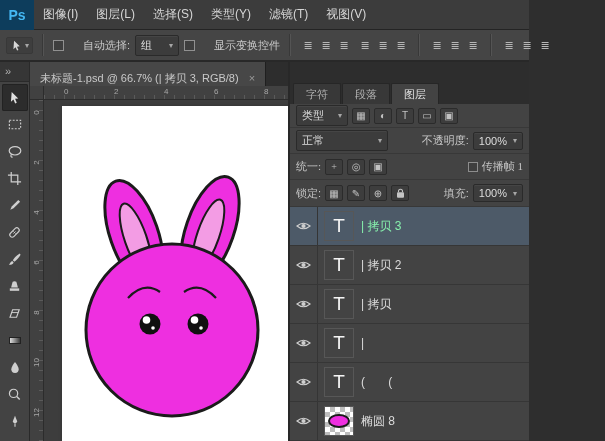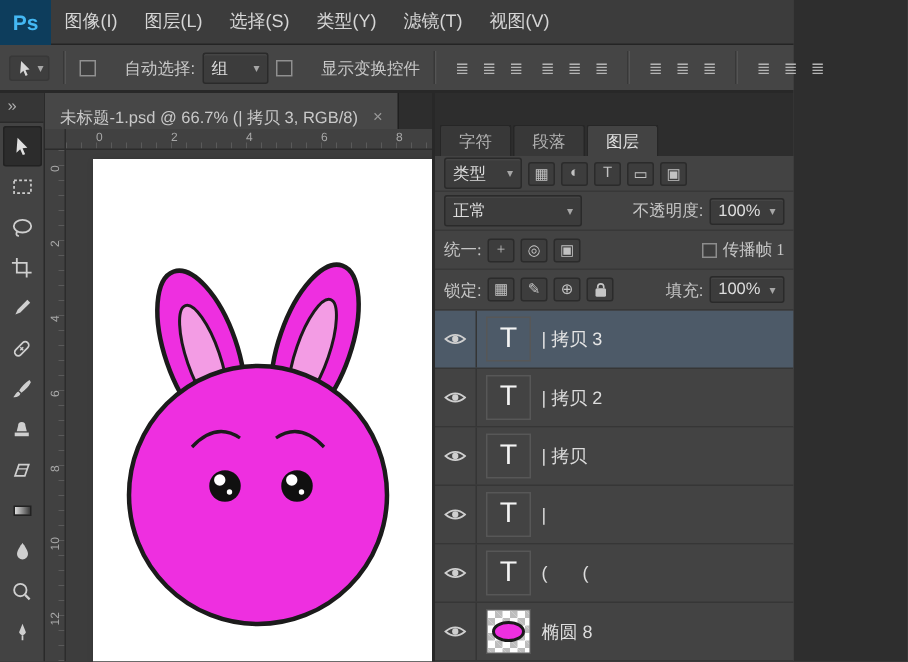--- a/index.html
+++ b/index.html
@@ -74,21 +74,21 @@
   .lrow.selected { background:#4d5a68; }
   .eyecell { width:28px; align-self:stretch; display:flex; align-items:center; justify-content:center; border-right:1px solid #353535; flex:0 0 auto; }
   .thumb { width:30px; height:30px; margin:0 7px 0 6px; display:flex; align-items:center; justify-content:center; border:1px solid #575757; flex:0 0 auto; position:relative; }
   .thumb.text { color:#f4f4f4; font-size:19px; }
   .thumb.shape { background-color:#fff;
       background-image:linear-gradient(45deg,#bdbdbd 25%,transparent 25%,transparent 75%,#bdbdbd 75%),
                        linear-gradient(45deg,#bdbdbd 25%,transparent 25%,transparent 75%,#bdbdbd 75%);
       background-size:10px 10px; background-position:0 0,5px 5px; }
   .thumb .ellipse { width:22px; height:14px; background:#ee2fe0; border:2px solid #1b1b1b; border-radius:50%; }
   .lname { font-size:12px; color:#dcdcdc; white-space:pre; }
-  .lrow.selected .lname { color:#e5e5e5; }
+  .lrow.selected .lname { color:#86efac; }
 </style>
 </head>
 <body>
 
 <div class="app">
 
   <div class="menubar">
     <div class="logo">Ps</div>
     <span class="menu-item">图像(I)</span>
     <span class="menu-item">图层(L)</span>

